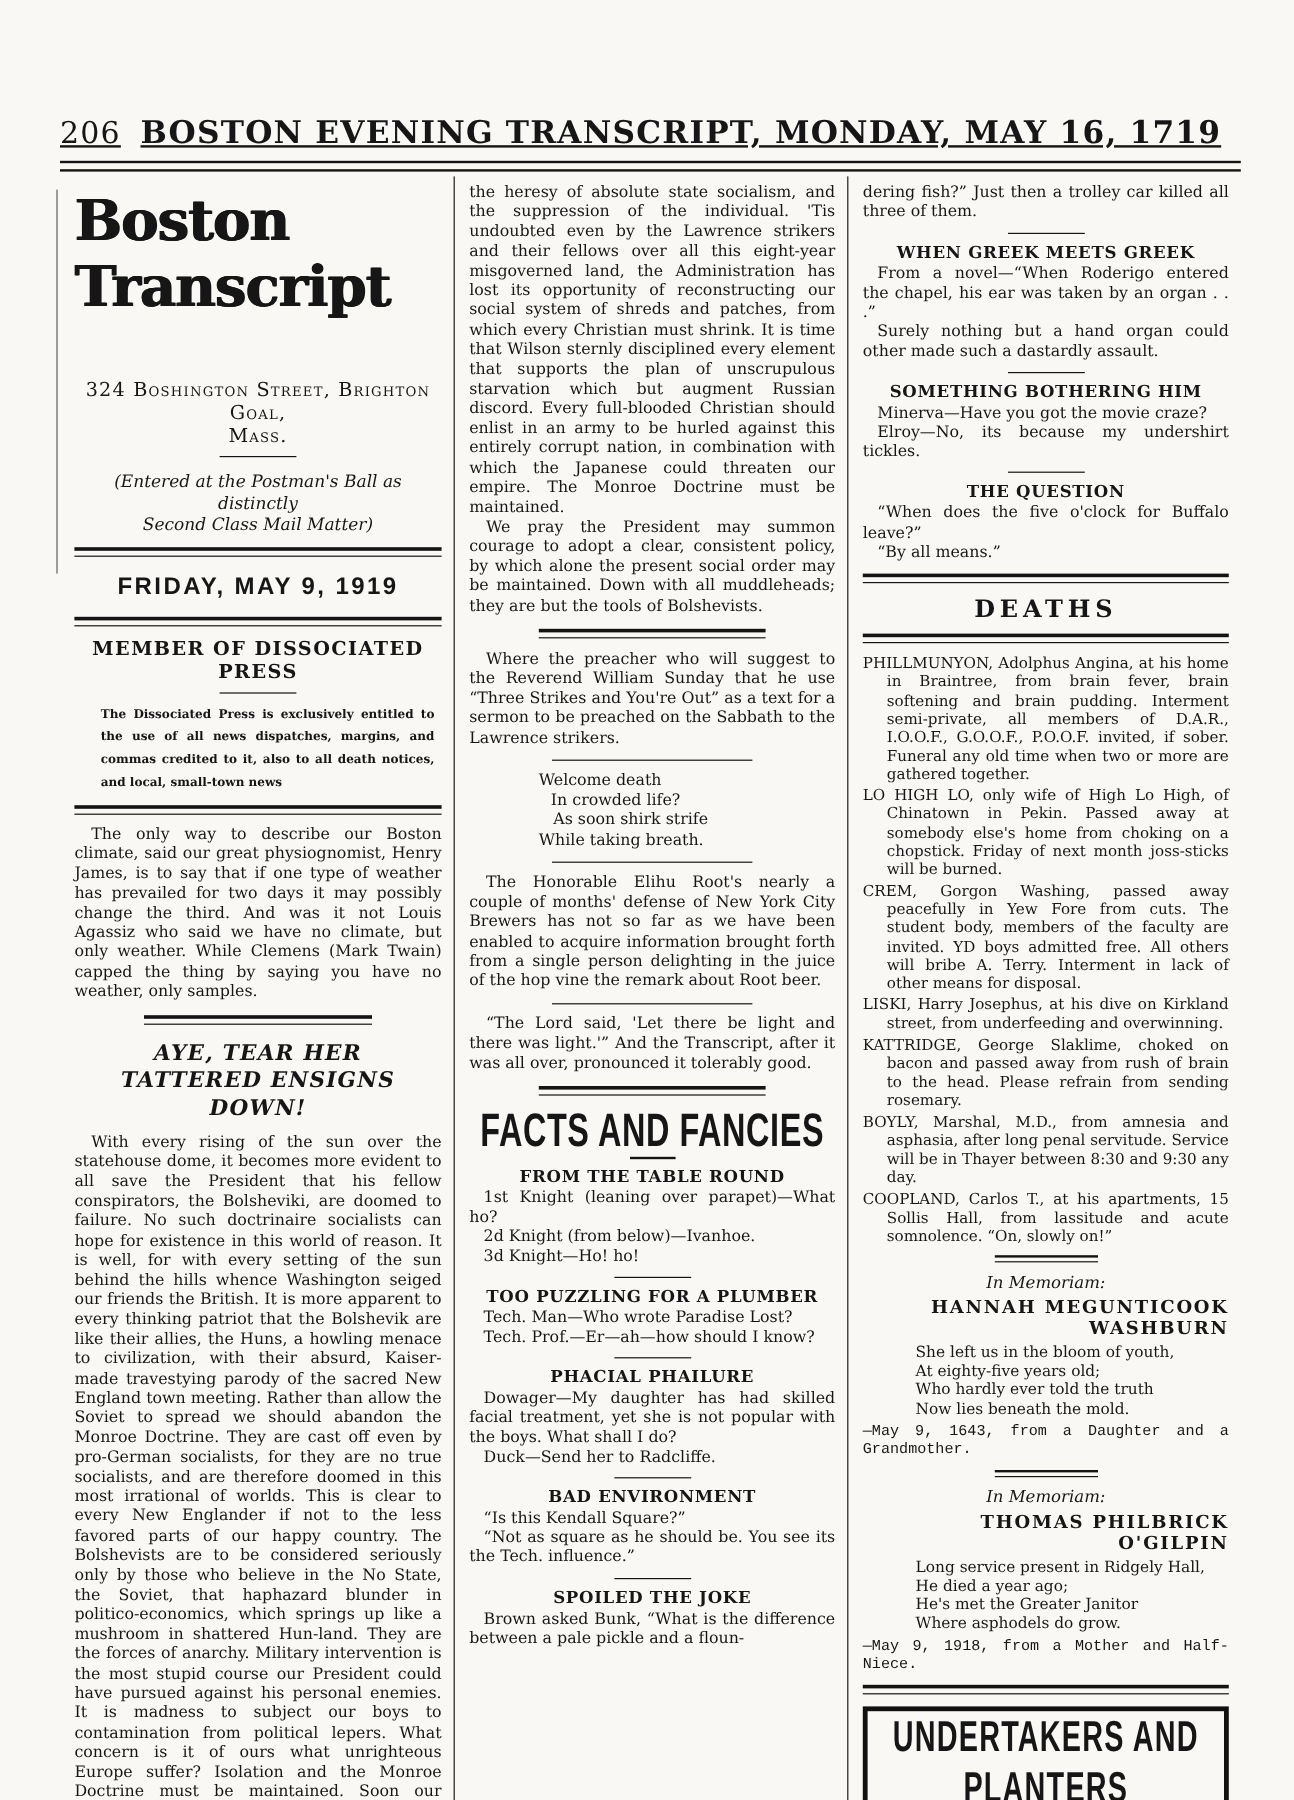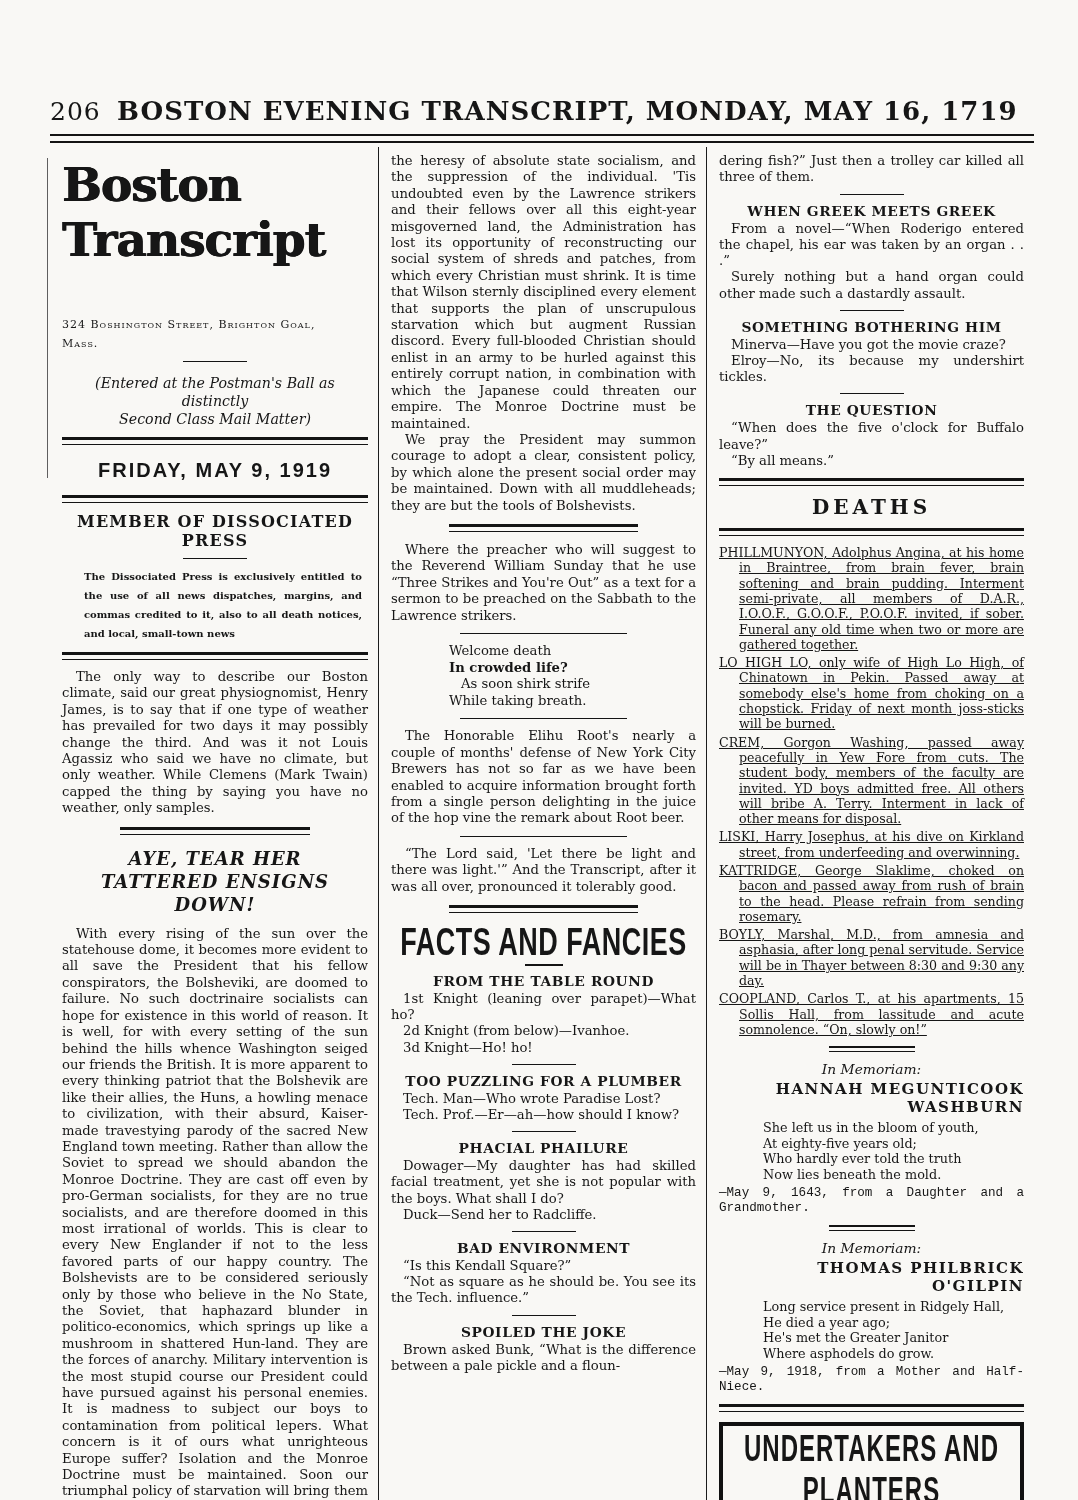--- a/index.html
+++ b/index.html
@@ -4,63 +4,63 @@
 <style>
   html,body{margin:0;padding:0;}
   body{
     width:1078px;height:1500px;position:relative;overflow:hidden;
     background:#f9f8f5;color:#161616;
     font-family:"DejaVu Serif","Liberation Serif",serif;
     -webkit-font-smoothing:antialiased;
   }
   .page{position:absolute;inset:0;padding:96px 44px 0 50px;box-sizing:border-box;}
   
-  .hdr{display:flex;align-items:baseline;}
+  .hdr{display:flex;align-items:baseline;text-decoration:underline;}
   .hdr-num{font-size:25px;letter-spacing:1px;}
   .hdr-title{flex:1;text-align:center;font-weight:bold;font-size:26px;letter-spacing:1px;white-space:nowrap;}
   .hdr-rule{margin-top:8px;height:5px;border-top:2.5px solid #141414;border-bottom:2.5px solid #141414;}
   
   .columns{display:grid;grid-template-columns:1fr 1fr 1fr;margin-top:4px;}
   .col{padding:6px 10px 10px 12px;box-sizing:border-box;}
   .col-mid,.col-right{border-left:1.5px solid #1c1c1c;}
   
   .rd-full{height:4px;border-top:3px solid #141414;border-bottom:1.2px solid #141414;margin:9px 0;}
   .rd-med{height:4px;border-top:3px solid #141414;border-bottom:1.2px solid #141414;width:62%;margin:10px auto;}
   .rs-med{border-top:1.6px solid #141414;width:55%;margin:9px auto;}
   .rs-thin{border-top:1.6px solid #141414;width:64px;margin:8px auto;}
   .rs-tiny{border-top:2px solid #141414;width:38px;margin:6px auto 4px;}
   .rsd{height:3px;border-top:2.6px solid #141414;border-bottom:1.2px solid #141414;width:86px;margin:9px auto;}
   
   .bp{font-size:13.2px;line-height:16.4px;text-align:justify;margin:0;text-indent:14px;}
   .bp.noind{text-indent:0;}
   
   .mast-name{font-size:47px;font-weight:bold;text-align:left;letter-spacing:-1px;margin:4px 0 14px;
     text-shadow:0.7px 0 0 currentColor,-0.3px 0 0 currentColor;}
-  .mast-addr{font-variant:small-caps;font-size:11px;letter-spacing:1px;line-height:19px;margin-top:48px;}
+  .mast-addr{text-align:center;font-variant:small-caps;font-size:16px;letter-spacing:1px;line-height:19px;margin-top:48px;}
   .mast-entered{font-style:italic;text-align:center;font-size:14.2px;line-height:18px;margin-top:12px;}
   .date-banner{text-align:center;font-family:"Liberation Sans",sans-serif;font-weight:bold;font-size:20px;
     letter-spacing:2px;padding:5px 0 4px;}
   .member{font-weight:bold;font-size:16px;text-align:center;letter-spacing:1.2px;margin-top:6px;}
   .dissoc{font-weight:bold;font-size:10px;line-height:19px;text-align:justify;margin:4px 6px 2px 22px;}
   .headline-it{font-style:italic;font-weight:bold;text-align:center;font-size:18px;line-height:23px;
     letter-spacing:1px;margin:12px auto 10px;max-width:250px;}
   
   .joke-title{text-align:center;font-weight:bold;font-size:13.8px;letter-spacing:0.6px;margin:7px 0 2px;}
   .joke-line{font-size:13.2px;line-height:16.2px;text-align:justify;text-indent:12px;margin:0;}
   
   .poem{margin:8px 0 8px 58px;font-size:13.2px;line-height:16.6px;}
-  .poem .pl2{font-weight:bold;}
+  .poem .pl2{margin-left:10px;}
   .poem .pl3{margin-left:12px;}
   
   .facts-wrap{text-align:center;margin:14px 0 2px;}
   .facts-title{display:inline-block;font-family:"Liberation Sans",sans-serif;font-weight:bold;font-size:27px;
     transform:scaleY(1.45);letter-spacing:0.5px;}
   
   .deaths-title{text-align:center;font-weight:bold;font-size:20px;letter-spacing:4px;margin:4px 0;}
-  .death{font-size:12.6px;line-height:15.3px;text-align:justify;margin:0 0 3px;padding-left:20px;text-indent:-20px;text-decoration:underline;}
+  .death{font-size:12.6px;line-height:15.3px;text-align:justify;margin:0 0 3px;padding-left:20px;text-indent:-20px;}
   .mem-label{text-align:center;font-style:italic;font-size:13.8px;margin:6px 0 3px;}
   .mem-name{text-align:right;font-weight:bold;font-size:15px;letter-spacing:1.5px;margin:0 0 4px;}
   .mem-poem{margin-left:44px;font-size:12.8px;line-height:15.6px;}
   .mem-attr{font-size:12.6px;line-height:15.3px;margin-top:3px;text-align:justify;font-family:Liberation Mono, monospace;}
   
   .ad{border:4px solid #111;margin-top:10px;padding:12px 6px 14px;text-align:center;}
   .ad-title{display:inline-block;font-family:"Liberation Sans",sans-serif;font-weight:bold;font-size:24px;
     transform:scaleY(1.5);letter-spacing:1px;margin-top:4px;}
   .ad-rule{width:70px;border-top:2px solid #141414;margin:13px auto 10px;}
   

